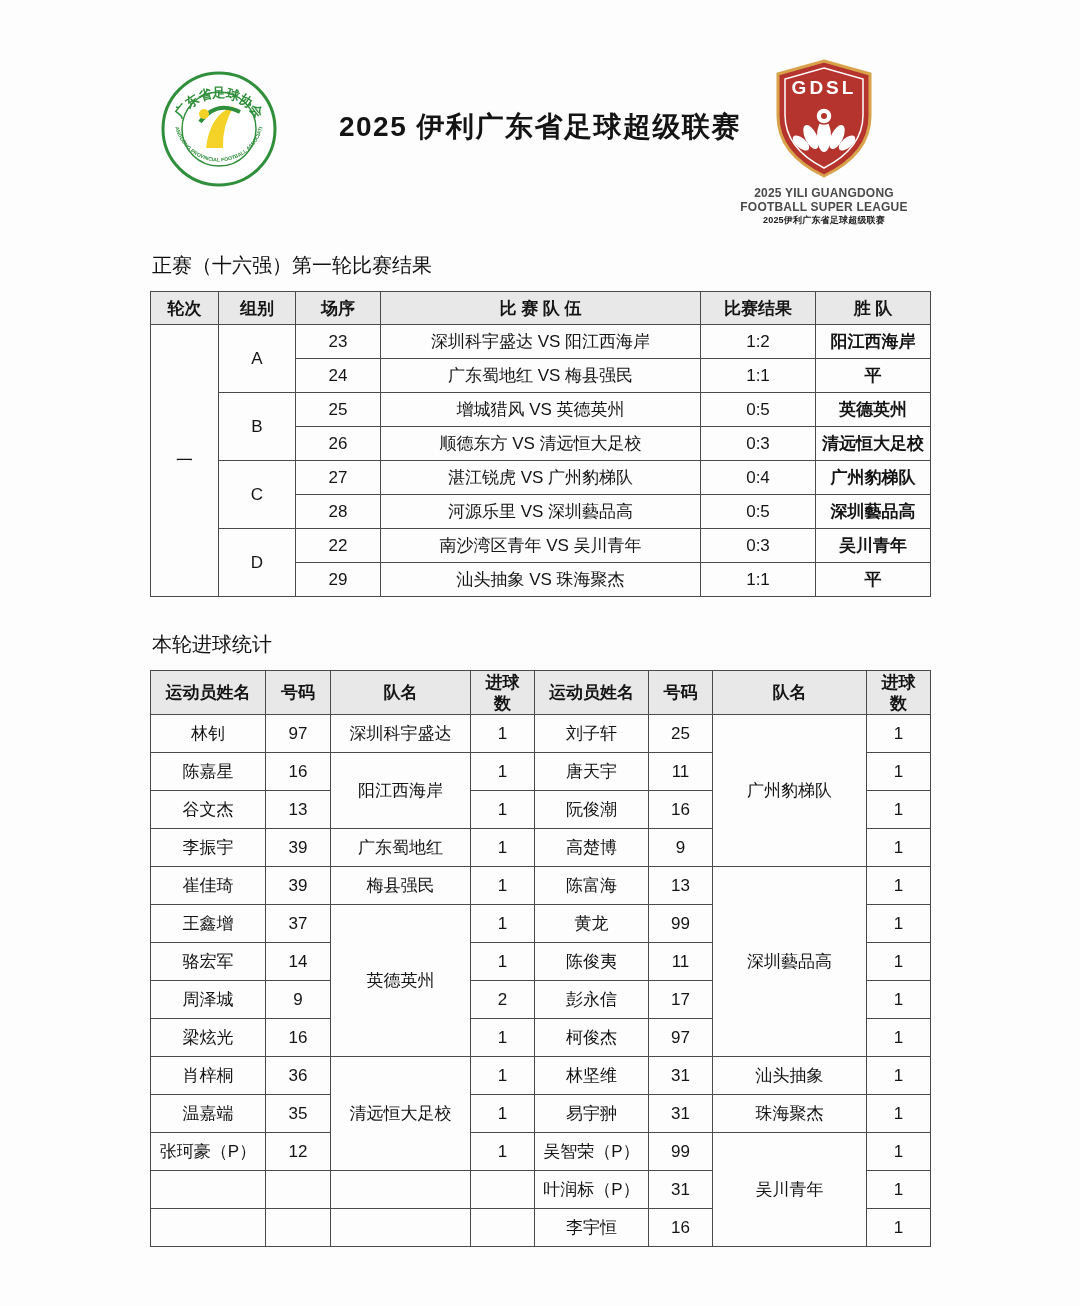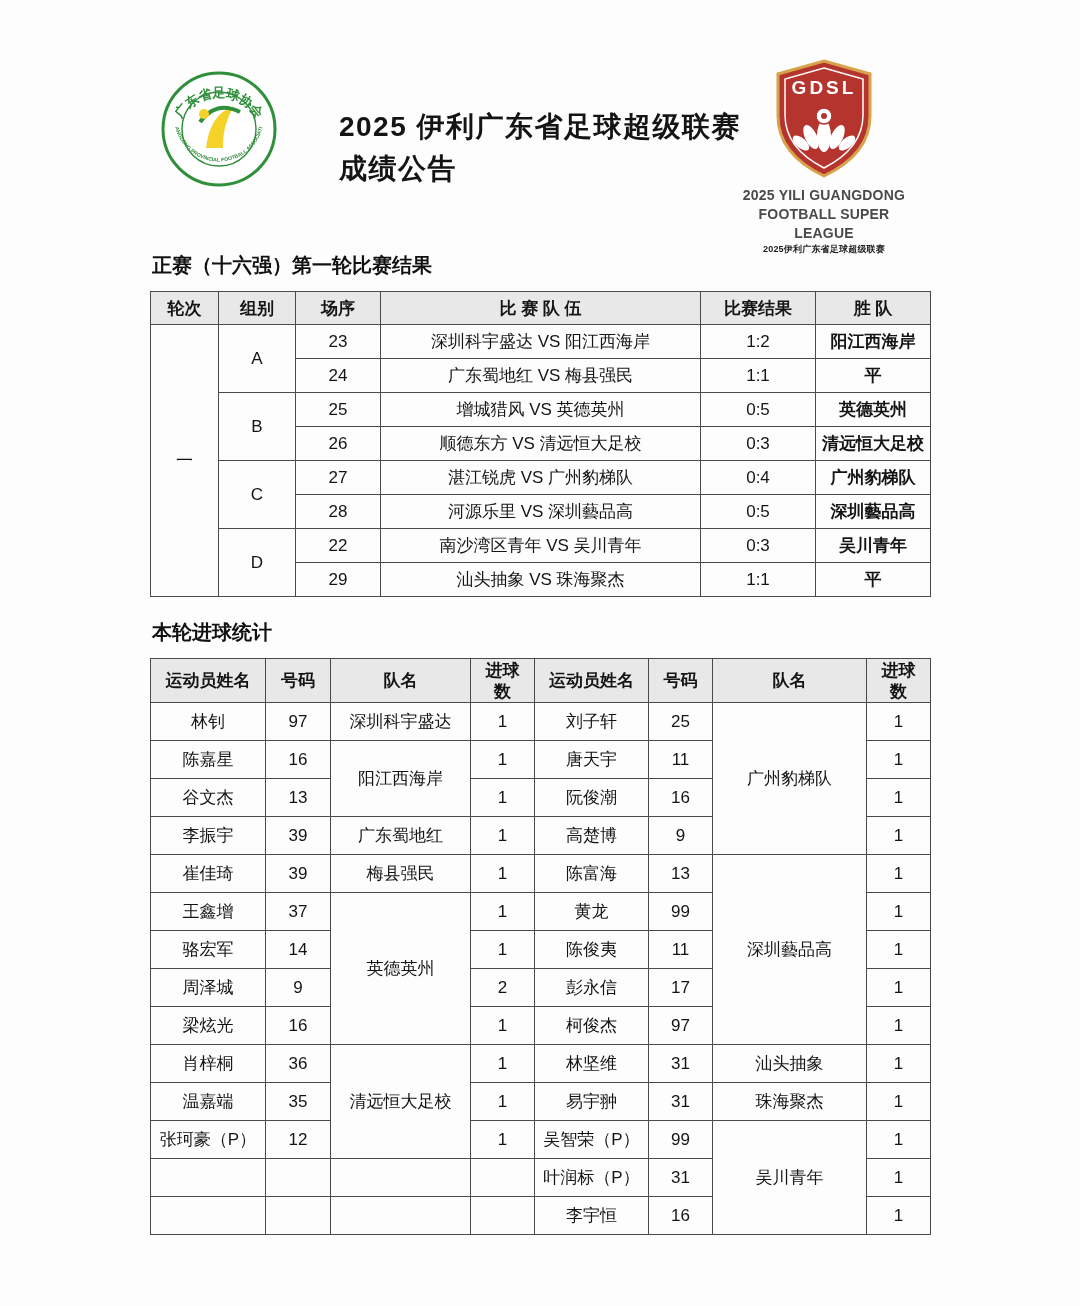--- a/index.html
+++ b/index.html
@@ -15,27 +15,27 @@
   
   .doc-header { position: relative; height: 252px; }
   .gdfa { position: absolute; left: 160px; top: 70px; }
   .doc-title {
     position: absolute; left: 50%; transform: translateX(-50%);
     top: 106px; text-align: left; font-weight: 700;
     font-size: 28px; line-height: 42px; letter-spacing: 1.5px; white-space: nowrap;
   }
   .gdsl { position: absolute; left: 740px; top: 58px; width: 168px; text-align: center; }
   .gdsl-cap { margin-top: 2px; font-weight: 700; letter-spacing: .2px; }
-  .gdsl-cap .cap1 { font-size: 14px; line-height: 19px; color: #4a4a4a; }
+  .gdsl-cap .cap1 { font-size: 12px; line-height: 14px; color: #4a4a4a; }
   .gdsl-cap .cap2 { font-size: 9px; line-height: 12px; color: #1c1c1c; }
 
   
   .content { width: 780px; margin-left: 150px; }
-  .section-heading { font-size: 20px; font-weight: 700; margin: 0 0 12px 2px; color: #111; }
-  #goals-heading { margin-top: 22px; }
+  .section-heading { font-size: 20px; font-weight: 400; margin: 0 0 12px 2px; color: #111; }
+  #goals-heading { margin-top: 34px; }
 
   table { border-collapse: collapse; table-layout: fixed; width: 780px; }
   th, td {
     border: 1px solid #4a4a4a; text-align: center; vertical-align: middle;
     font-size: 17px; padding: 2px 3px; color: #141414; overflow: hidden;
   }
   th { background: #e8e8e8; font-weight: 700; }
 
   .results-table tr { height: 34px; }
   .results-table .head-row { height: 33px; margin-top: 20px; }
@@ -68,21 +68,20 @@
           <textPath href="#arcBottom" startOffset="50%" text-anchor="middle">GUANGDONG PROVINCIAL FOOTBALL ASSOCIATION</textPath>
         </text>
         <path d="M46,78 Q50,44 74,36 Q62,56 63,78 Z" fill="#f5d227"></path>
         <path d="M40,52 Q56,30 80,42" stroke="#2f8f3b" stroke-width="4" fill="none"></path>
         <circle cx="44" cy="44" r="5" fill="#f5d227"></circle>
       </svg>
     </div>
 
     <div class="doc-title">
       <div>2025 伊利广东省足球超级联赛</div>
-      <div>成绩公告</div>
     </div>
 
     <div class="gdsl">
       <svg width="104" height="122" viewBox="0 0 104 122">
         <path d="M52,3 L98,16 V58 Q98,96 52,118 Q6,96 6,58 V16 Z" fill="#b5342e" stroke="#d8a24a" stroke-width="3"></path>
         <path d="M52,10 L91,21 V57 Q91,90 52,110 Q13,90 13,57 V21 Z" fill="none" stroke="#ffffff" stroke-width="1.5"></path>
         <text x="52" y="36" text-anchor="middle" fill="#ffffff" font-size="19" font-weight="bold" letter-spacing="3">GDSL</text>
         <g fill="#ffffff">
           <ellipse cx="52" cy="78" rx="7" ry="16"></ellipse>
           <ellipse cx="39" cy="79" rx="6" ry="13" transform="rotate(-25 39 79)"></ellipse>

